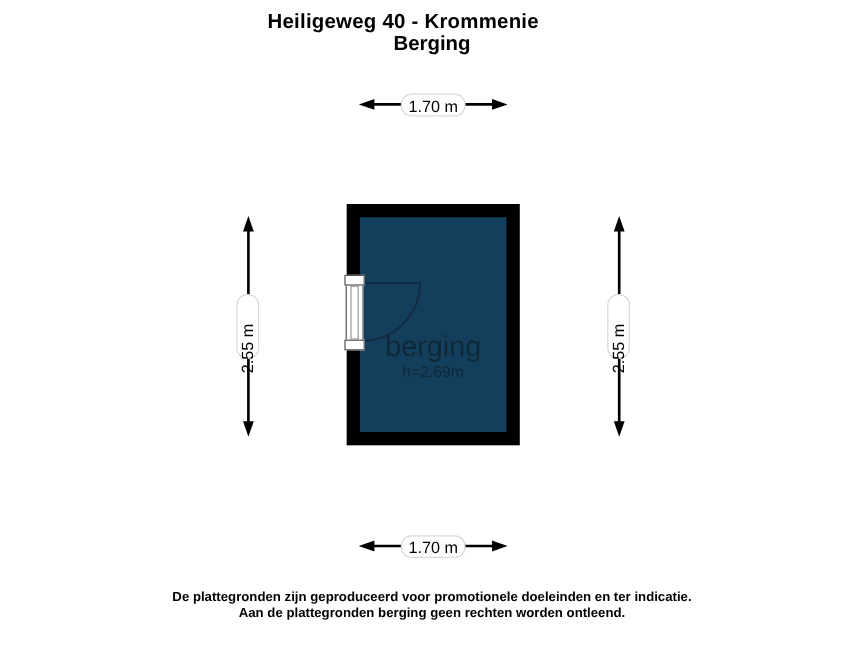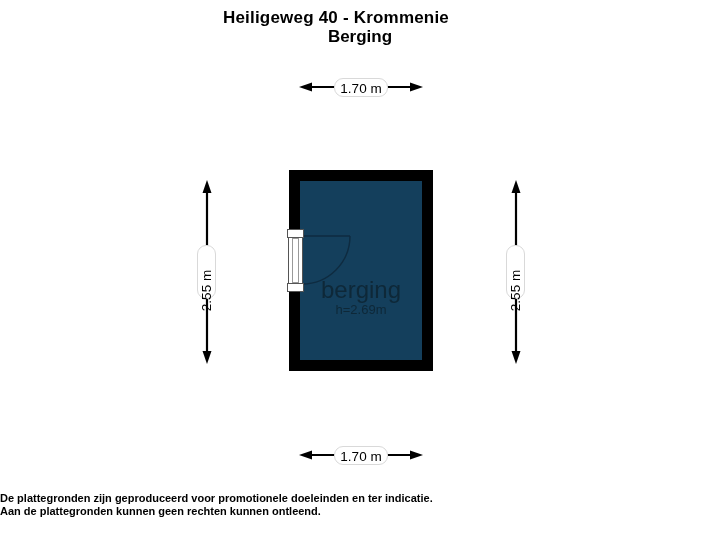--- a/index.html
+++ b/index.html
@@ -85,21 +85,21 @@
   .dim-pill.v.left{left:197px;}
   .dim-pill.v.right{left:506px;}
   .dim-pill.v span{
     transform:rotate(-90deg);
     white-space:nowrap;
     display:block;
   }
   
   .footer{
     position:absolute; top:492px; left:0; width:720px;
-    font-size:11px; font-weight:bold;
+    text-align:center; font-size:11px; font-weight:bold;
     line-height:12.6px; color:var(--footer-text);
   }
 </style>
 </head>
 <body>
 
 <div class="canvas">
 
   <div class="title-line1">Heiligeweg 40 - Krommenie</div>
   <div class="title-line2">Berging</div>
@@ -150,16 +150,16 @@
     <line x1="10" y1="6" x2="114" y2="6" stroke="#000" stroke-width="2.2"></line>
     <polygon points="0,6 13,1.5 13,10.5" fill="#000"></polygon>
     <polygon points="124,6 111,1.5 111,10.5" fill="#000"></polygon>
   </svg>
   <div class="dim-pill h bottom">
     <span>1.70 m</span>
   </div>
 
   <div class="footer">
     <div>De plattegronden zijn geproduceerd voor promotionele doeleinden en ter indicatie.</div>
-    <div>Aan de plattegronden kunnen geen rechten kunnen ontleend.</div>
+    <div>Aan de plattegronden berging geen rechten worden ontleend.</div>
   </div>
 
 </div>
 
 </body></html>

